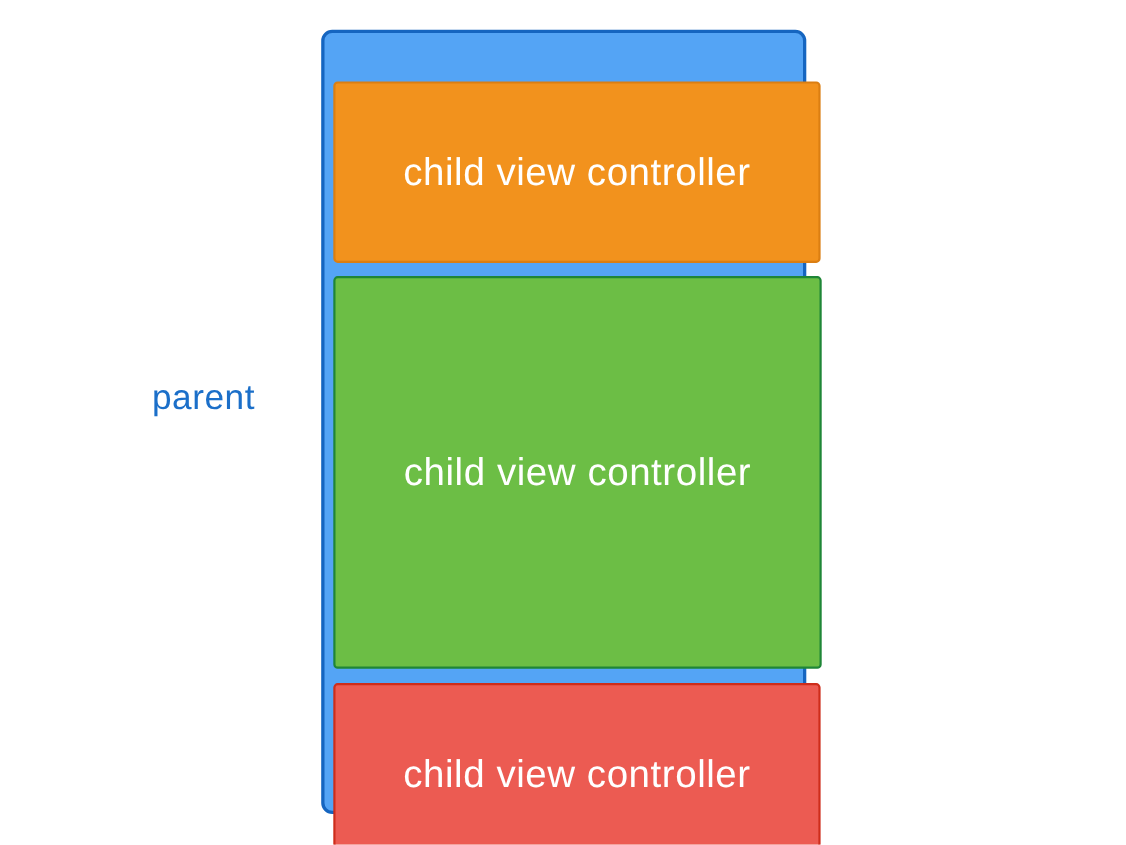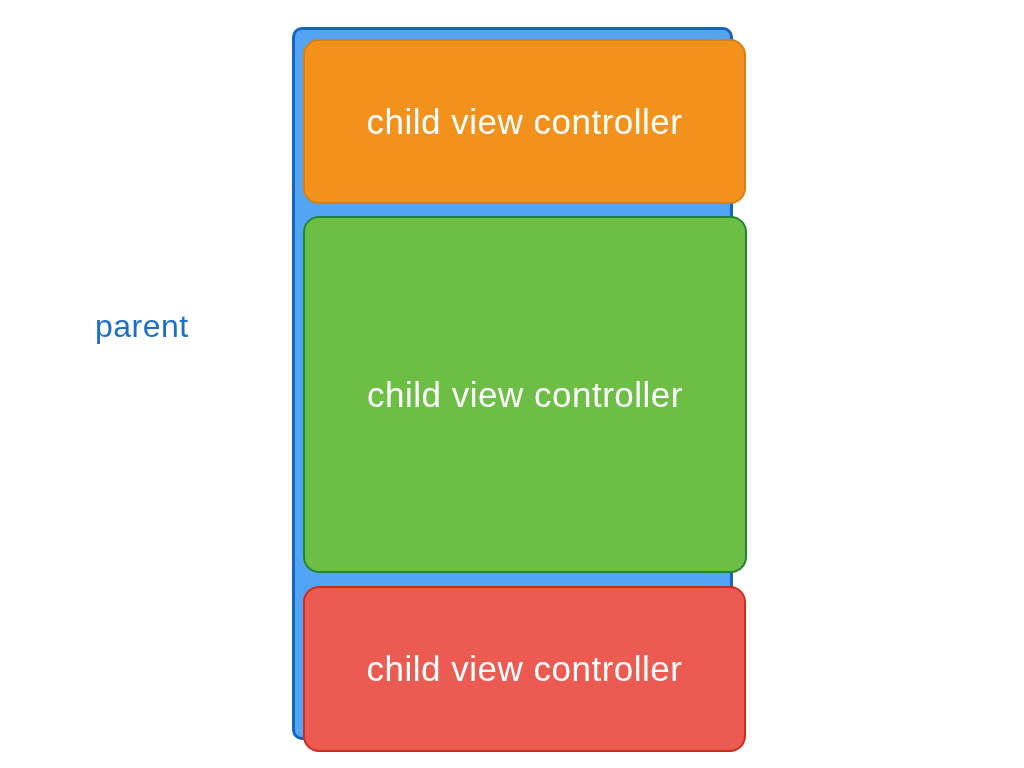--- a/index.html
+++ b/index.html
@@ -20,41 +20,42 @@
     left: 292px;
     top: 27px;
     width: 441px;
     height: 713px;
     border-radius: 10px;
     border: 3px solid;
     box-sizing: border-box;
   }
   .child-box {
     position: absolute;
-    border-radius: 16px;
+    border-radius: 4px;
     border: 2px solid;
     box-sizing: border-box;
     display: flex;
     align-items: center;
     justify-content: center;
+    margin-top: 35px;
   }
   .child-box .child-label {
     font-size: 35px;
     letter-spacing: 0.5px;
     white-space: nowrap;
   }
   .child-orange { left: 303px; top: 39px;  width: 443px; height: 165px; }
   .child-green  { left: 303px; top: 216px; width: 444px; height: 357px; }
   .child-red    { left: 303px; top: 586px; width: 443px; height: 166px; }
   .parent-label {
     position: absolute;
     left: 95px;
-    top: 305px;
+    top: 340px;
     width: 180px;
-    text-align: left;
+    text-align: center;
     font-size: 32px;
     line-height: 42px;
     letter-spacing: 0.5px;
   }
 </style>
 </head>
 <body>
 
 <div class="canvas">
 

